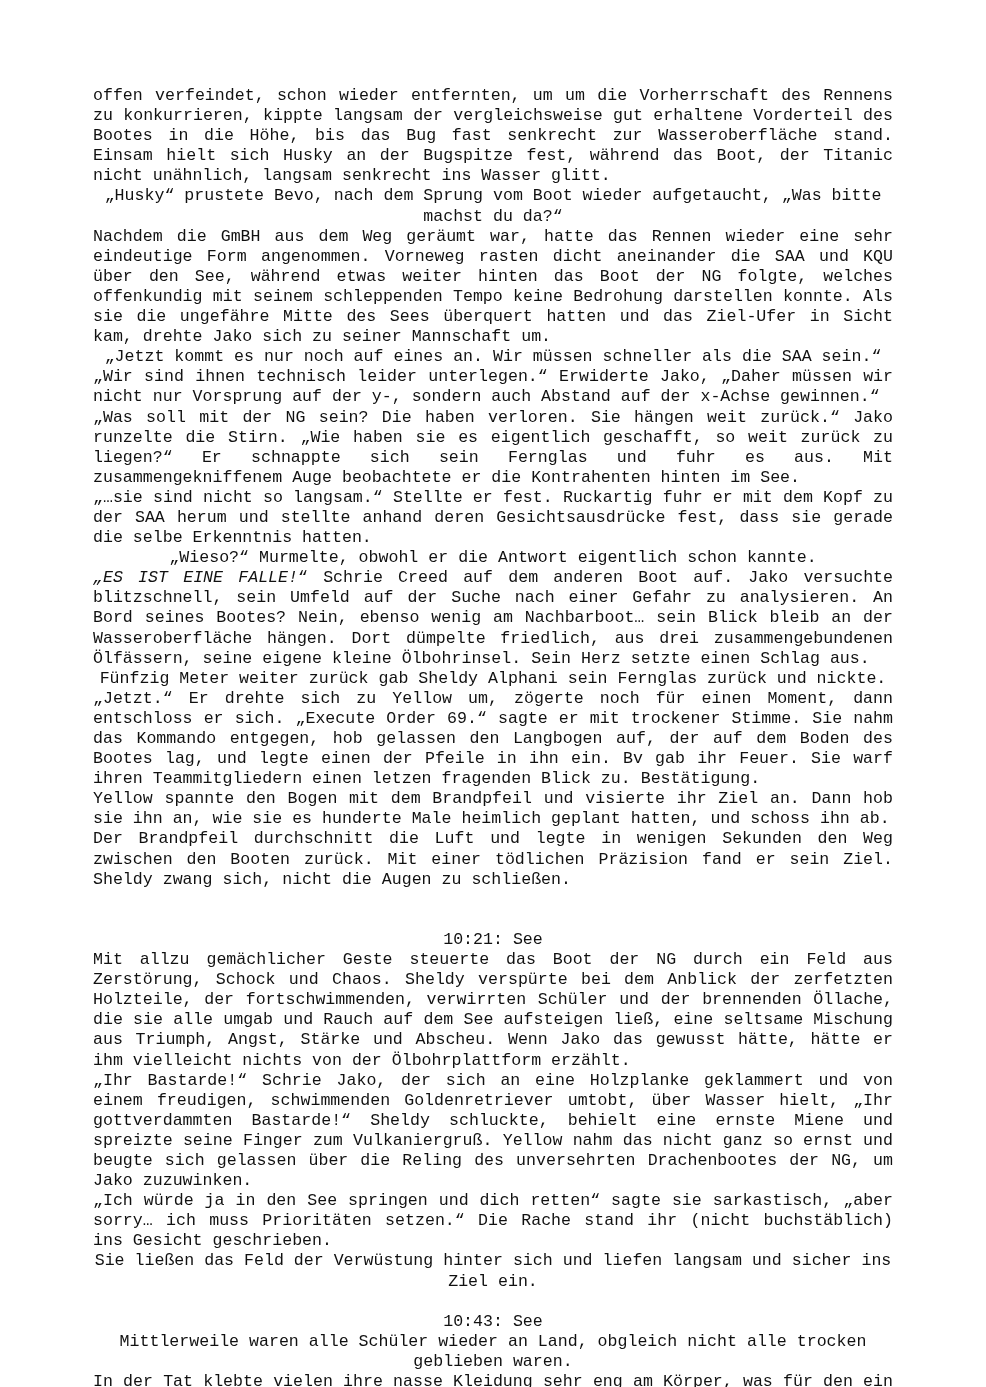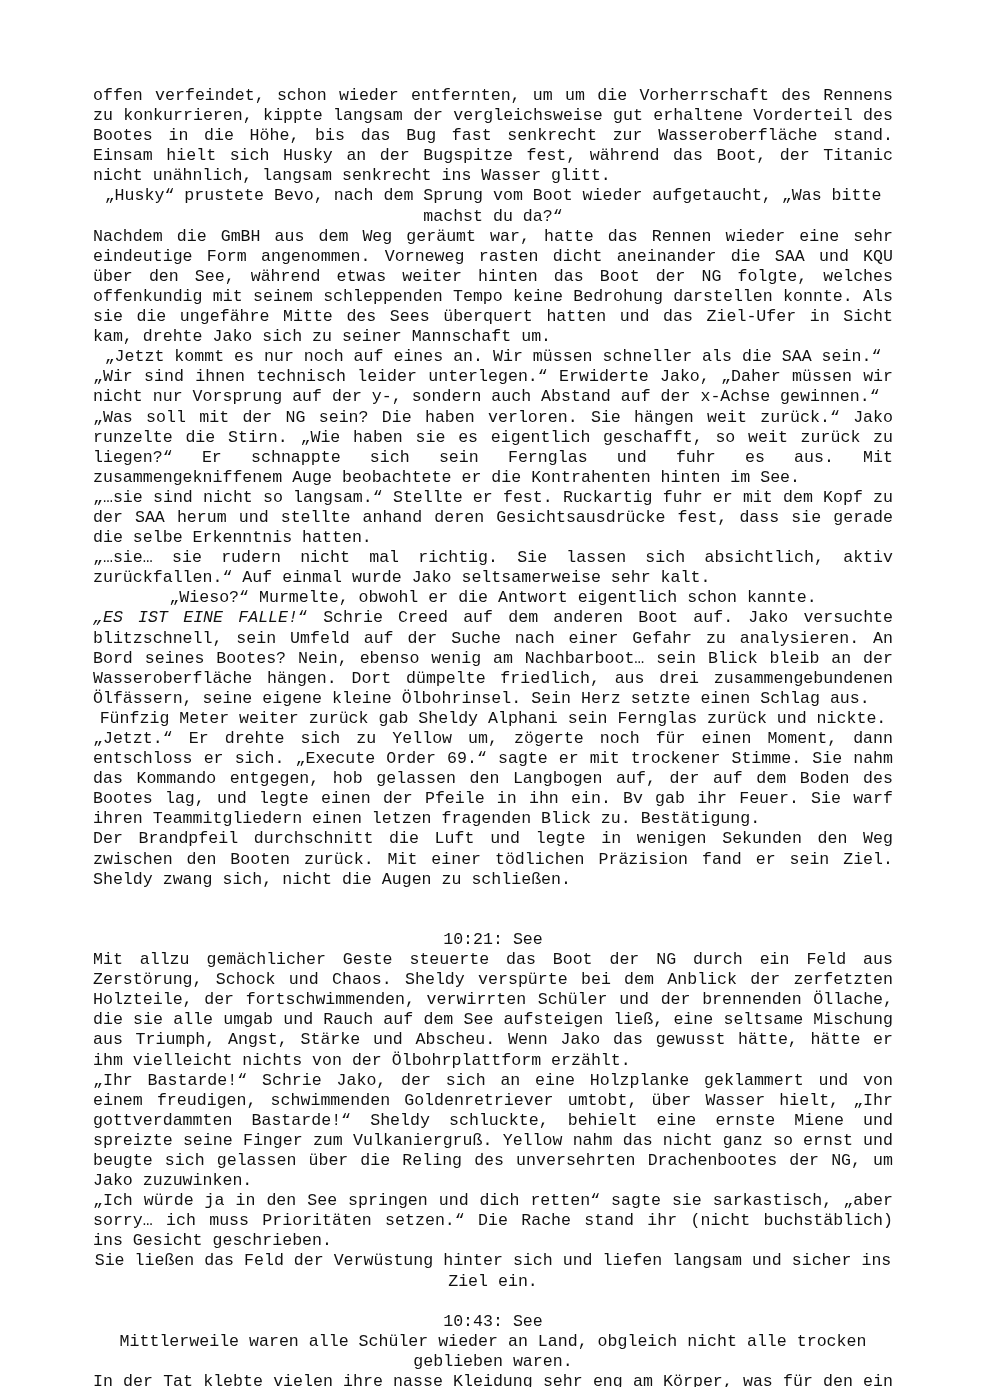--- a/index.html
+++ b/index.html
@@ -23,25 +23,25 @@
 <body>
 
 <div class="page">
   <p class="p">offen verfeindet, schon wieder entfernten, um um die Vorherrschaft des Rennens zu konkurrieren, kippte langsam der vergleichsweise gut erhaltene Vorderteil des Bootes in die Höhe, bis das Bug fast senkrecht zur Wasseroberfläche stand. Einsam hielt sich Husky an der Bugspitze fest, während das Boot, der Titanic nicht unähnlich, langsam senkrecht ins Wasser glitt.</p>
   <p class="p last">„Husky“ prustete Bevo, nach dem Sprung vom Boot wieder aufgetaucht, „Was bitte machst du da?“</p>
   <p class="p">Nachdem die GmBH aus dem Weg geräumt war, hatte das Rennen wieder eine sehr eindeutige Form angenommen. Vorneweg rasten dicht aneinander die SAA und KQU über den See, während etwas weiter hinten das Boot der NG folgte, welches offenkundig mit seinem schleppenden Tempo keine Bedrohung darstellen konnte. Als sie die ungefähre Mitte des Sees überquert hatten und das Ziel-Ufer in Sicht kam, drehte Jako sich zu seiner Mannschaft um.</p>
   <p class="p last">„Jetzt kommt es nur noch auf eines an. Wir müssen schneller als die SAA sein.“</p>
   <p class="p">„Wir sind ihnen technisch leider unterlegen.“ Erwiderte Jako, „Daher müssen wir nicht nur Vorsprung auf der y-, sondern auch Abstand auf der x-Achse gewinnen.“</p>
   <p class="p">„Was soll mit der NG sein? Die haben verloren. Sie hängen weit zurück.“ Jako runzelte die Stirn. „Wie haben sie es eigentlich geschafft, so weit zurück zu liegen?“ Er schnappte sich sein Fernglas und fuhr es aus. Mit zusammengekniffenem Auge beobachtete er die Kontrahenten hinten im See.</p>
   <p class="p">„…sie sind nicht so langsam.“ Stellte er fest. Ruckartig fuhr er mit dem Kopf zu der SAA herum und stellte anhand deren Gesichtsausdrücke fest, dass sie gerade die selbe Erkenntnis hatten.</p>
-  <p class="p">„…sie… sie rudern nicht mal richtig. Sie lassen sich absichtlich, aktiv zurückfallen.“ Auf einmal wurde Jako seltsamerweise sehr kalt.</p>
   <p class="p last">„Wieso?“ Murmelte, obwohl er die Antwort eigentlich schon kannte.</p>
   <p class="p"><span class="it">„ES IST EINE FALLE!</span><span>“ Schrie Creed auf dem anderen Boot auf. Jako versuchte blitzschnell, sein Umfeld auf der Suche nach einer Gefahr zu analysieren. An Bord seines Bootes? Nein, ebenso wenig am Nachbarboot… sein Blick bleib an der Wasseroberfläche hängen. Dort dümpelte friedlich, aus drei zusammengebundenen Ölfässern, seine eigene kleine Ölbohrinsel. Sein Herz setzte einen Schlag aus.</span></p>
   <p class="p last">Fünfzig Meter weiter zurück gab Sheldy Alphani sein Fernglas zurück und nickte.</p>
   <p class="p">„Jetzt.“ Er drehte sich zu Yellow um, zögerte noch für einen Moment, dann entschloss er sich. „Execute Order 69.“ sagte er mit trockener Stimme. Sie nahm das Kommando entgegen, hob gelassen den Langbogen auf, der auf dem Boden des Bootes lag, und legte einen der Pfeile in ihn ein. Bv gab ihr Feuer. Sie warf ihren Teammitgliedern einen letzen fragenden Blick zu. Bestätigung.</p>
+  <p class="p">Yellow spannte den Bogen mit dem Brandpfeil und visierte ihr Ziel an. Dann hob sie ihn an, wie sie es hunderte Male heimlich geplant hatten, und schoss ihn ab.</p>
   <p class="p">Der Brandpfeil durchschnitt die Luft und legte in wenigen Sekunden den Weg zwischen den Booten zurück. Mit einer tödlichen Präzision fand er sein Ziel. Sheldy zwang sich, nicht die Augen zu schließen.</p>
   <div class="blank"></div>
   <div class="blank"></div>
   <p class="p last">10:21: See</p>
   <p class="p">Mit allzu gemächlicher Geste steuerte das Boot der NG durch ein Feld aus Zerstörung, Schock und Chaos. Sheldy verspürte bei dem Anblick der zerfetzten Holzteile, der fortschwimmenden, verwirrten Schüler und der brennenden Öllache, die sie alle umgab und Rauch auf dem See aufsteigen ließ, eine seltsame Mischung aus Triumph, Angst, Stärke und Abscheu. Wenn Jako das gewusst hätte, hätte er ihm vielleicht nichts von der Ölbohrplattform erzählt.</p>
   <p class="p">„Ihr Bastarde!“ Schrie Jako, der sich an eine Holzplanke geklammert und von einem freudigen, schwimmenden Goldenretriever umtobt, über Wasser hielt, „Ihr gottverdammten Bastarde!“ Sheldy schluckte, behielt eine ernste Miene und spreizte seine Finger zum Vulkaniergruß. Yellow nahm das nicht ganz so ernst und beugte sich gelassen über die Reling des unversehrten Drachenbootes der NG, um Jako zuzuwinken.</p>
   <p class="p">„Ich würde ja in den See springen und dich retten“ sagte sie sarkastisch, „aber sorry… ich muss Prioritäten setzen.“ Die Rache stand ihr (nicht buchstäblich) ins Gesicht geschrieben.</p>
   <p class="p last">Sie ließen das Feld der Verwüstung hinter sich und liefen langsam und sicher ins Ziel ein.</p>
   <div class="blank"></div>
   <p class="p last">10:43: See</p>

